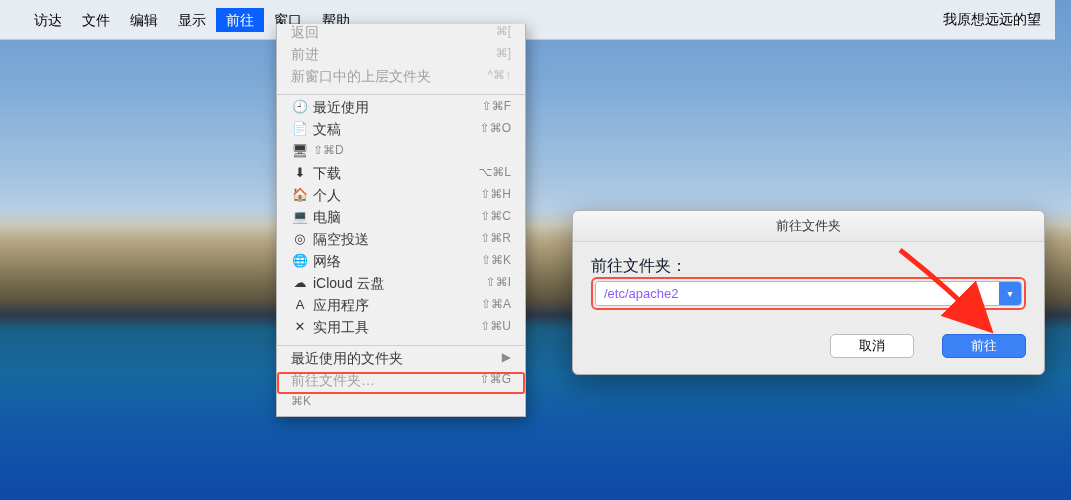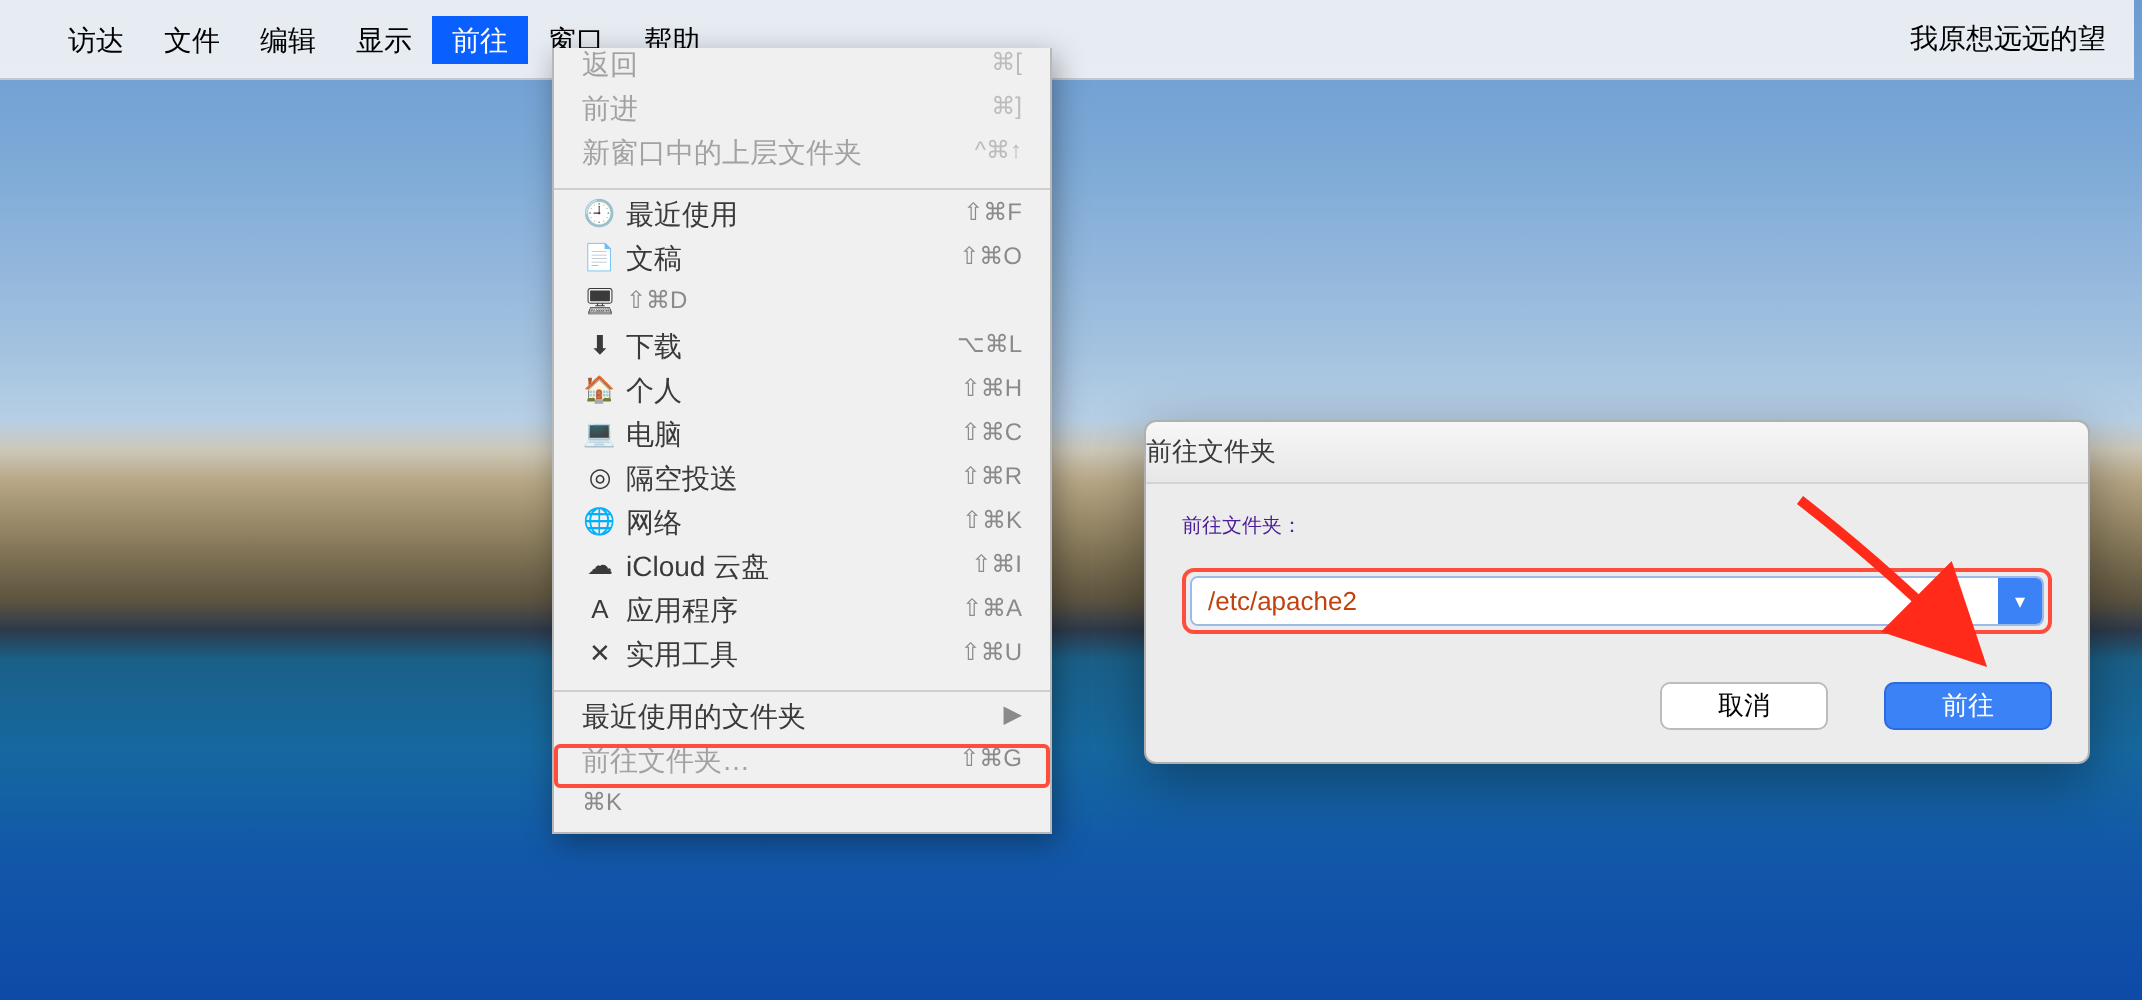--- a/index.html
+++ b/index.html
@@ -1,37 +1,37 @@
 <!DOCTYPE html>
 <html><head>
 <meta charset="utf-8">
 <style>
 *{margin:0;padding:0;box-sizing:border-box;font-family:-apple-system,"Helvetica Neue",sans-serif}
 body{width:1071px;height:500px;overflow:hidden;position:relative;background:linear-gradient(180deg,#6B9BD1 0%,#7BA8D6 15%,#8FB5DB 25%,#A3C2E0 35%,#B7CFE5 42%,#CCC8B8 45%,#B8A887 48%,#9A8B6A 52%,#7B6F52 56%,#5D5440 60%,#2E3A4A 63%,#1A6088 66%,#1668A0 75%,#1258A8 85%,#0E4AA8 100%)}
-.menubar{position:absolute;top:0;left:0;right:4px;height:40px;background:rgba(235,238,244,0.97);display:flex;align-items:center;padding:0 14px;font-size:14px;color:#000;border-bottom:1px solid rgba(0,0,0,0.15)}
+.menubar{position:absolute;top:0;left:0;right:16px;height:40px;background:rgba(235,238,244,0.97);display:flex;align-items:center;padding:0 14px;font-size:14px;color:#000;border-bottom:1px solid rgba(0,0,0,0.15)}
 .menubar .apple{font-size:14px;margin-right:10px}
 .menubar .mitem{padding:0 10px;height:24px;line-height:24px;cursor:default}
 .menubar .mitem.active{background:#0a60ff;color:#fff}
 .menubar .spacer{flex:1}
 .dropdown{position:absolute;top:24px;left:276px;width:250px;background:#f0f0f0;border:1px solid #b8b8b8;border-top:none;box-shadow:2px 4px 14px rgba(0,0,0,0.35);font-size:14px}
 .ditem{display:flex;height:22px;padding:0 14px;color:#3a3a3a}
 .ditem.disabled{color:#a2a2a2}
 .ditem.highlight{outline:2px solid #ff4d3d;outline-offset:-2px;border-radius:3px;color:#a2a2a2}
 .ditem .icon{width:18px;display:inline-flex;justify-content:center;margin-right:4px;font-size:13px}
 .ditem .lbl{flex:1}
 .ditem .sc{color:#8a8a8a;font-size:12px;letter-spacing:0}
 .ditem.disabled .sc{color:#bcbcbc}
 .sep{height:1px;background:#cfcfcf;margin:4px 0}
 .dialog{position:absolute;top:210px;left:572px;width:473px;background:#ececec;border:1px solid #b0b0b0;border-radius:6px;box-shadow:0 8px 28px rgba(0,0,0,0.35)}
-.dlg-title{text-align:left;font-size:13px;padding:6px 0;color:#3a3a3a;border-bottom:1px solid #d3d3d3;background:linear-gradient(#f7f7f7,#e7e7e7);border-radius:6px 6px 0 0}
+.dlg-title{text-align:center;font-size:13px;padding:6px 0;color:#3a3a3a;border-bottom:1px solid #d3d3d3;background:linear-gradient(#f7f7f7,#e7e7e7);border-radius:6px 6px 0 0}
 .dlg-body{padding:14px 18px}
-.dlg-label{font-size:10px;color:#4c1d95;margin-bottom:14px}
+.dlg-label{font-size:16px;color:#0f172a;margin-bottom:0}
 .input-wrap{position:relative;border:2.5px solid #ff4d3d;border-radius:6px;padding:2px}
 .combo{display:flex;border:1px solid #9cb9ea;border-radius:4px;overflow:hidden;background:#fff}
-.combo input{flex:1;border:none;outline:none;padding:4px 8px;font-size:13px;color:#c2410c}
+.combo input{flex:1;border:none;outline:none;padding:4px 8px;font-size:13px;color:#8b5cf6}
 .combo .arrow{width:22px;background:#3b82f6;display:flex;align-items:center;justify-content:center;color:#fff;font-size:10px}
 .dlg-btns{display:flex;justify-content:flex-end;gap:28px;padding:10px 18px 16px}
 .btn{min-width:84px;height:24px;border-radius:5px;font-size:13px;border:1px solid #bcbcbc;background:#fff;cursor:default}
 .btn.primary{background:#3b82f6;color:#fff;border-color:#2a6be0}
 .arrow-annot{position:absolute;top:235px;left:885px;pointer-events:none}
 .watermark{position:absolute;bottom:6px;right:10px;font-size:11px;color:rgba(255,255,255,0.25)}
 </style>
 </head>
 <body>
 

